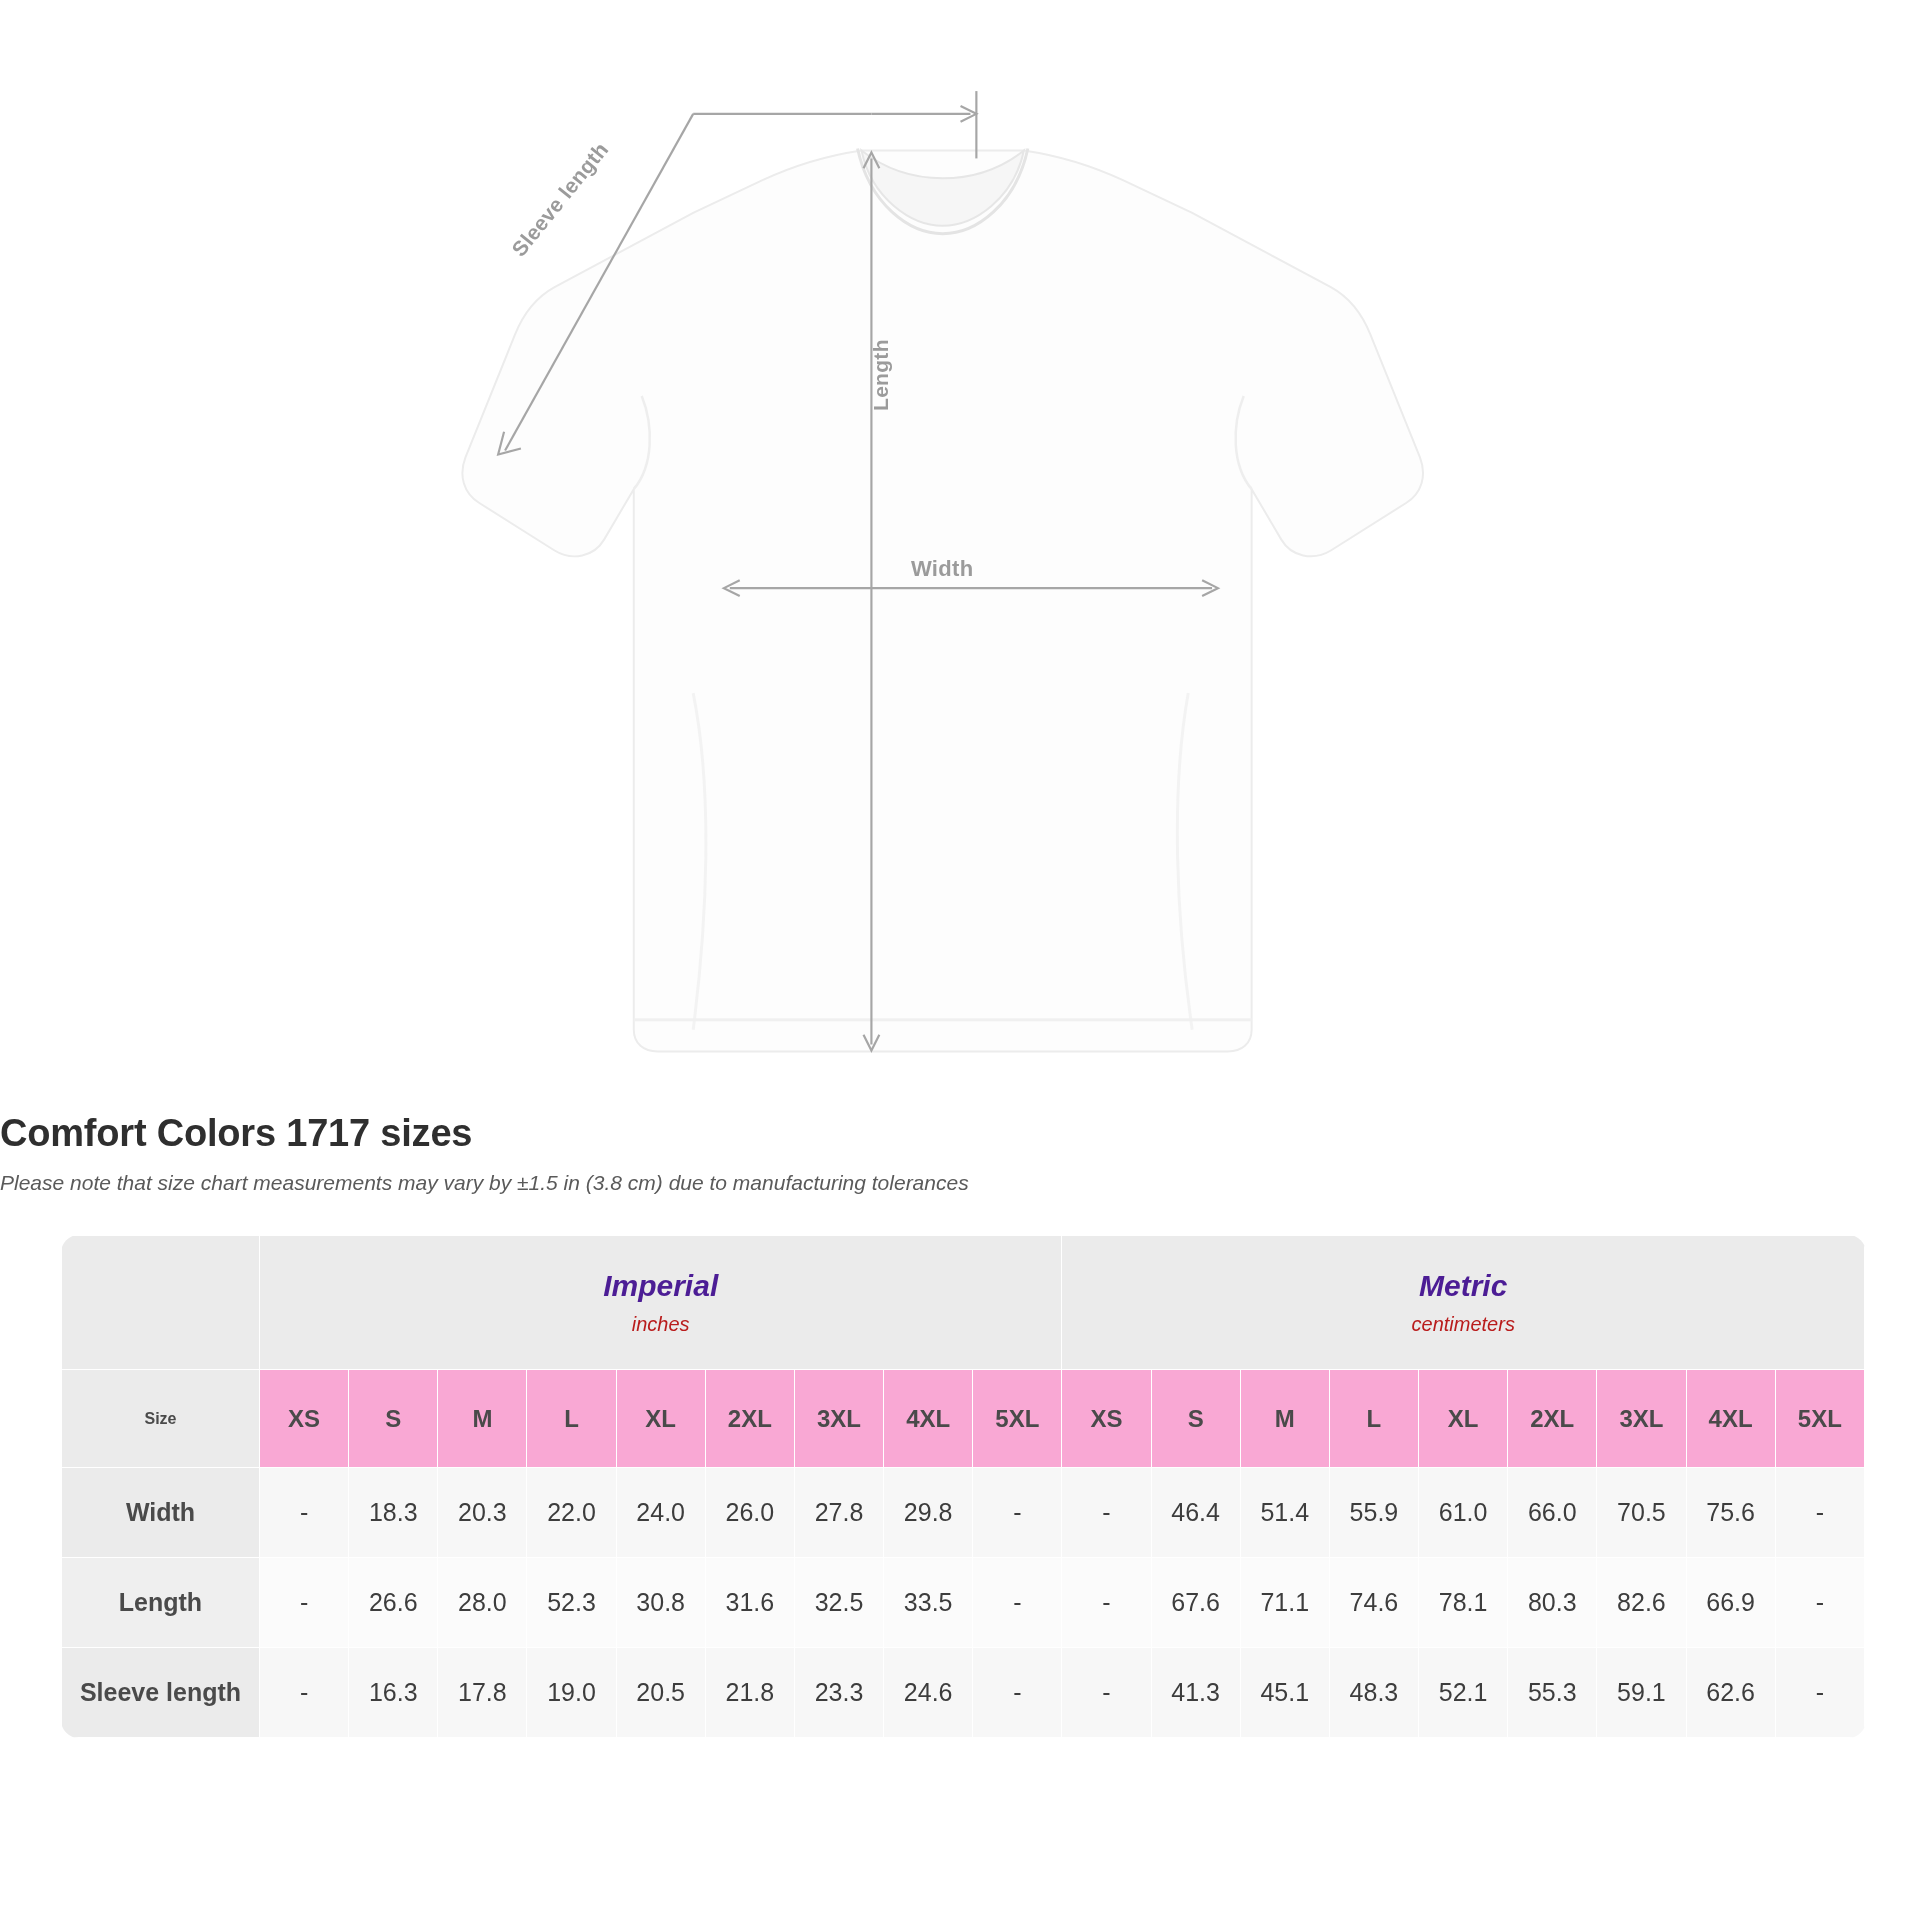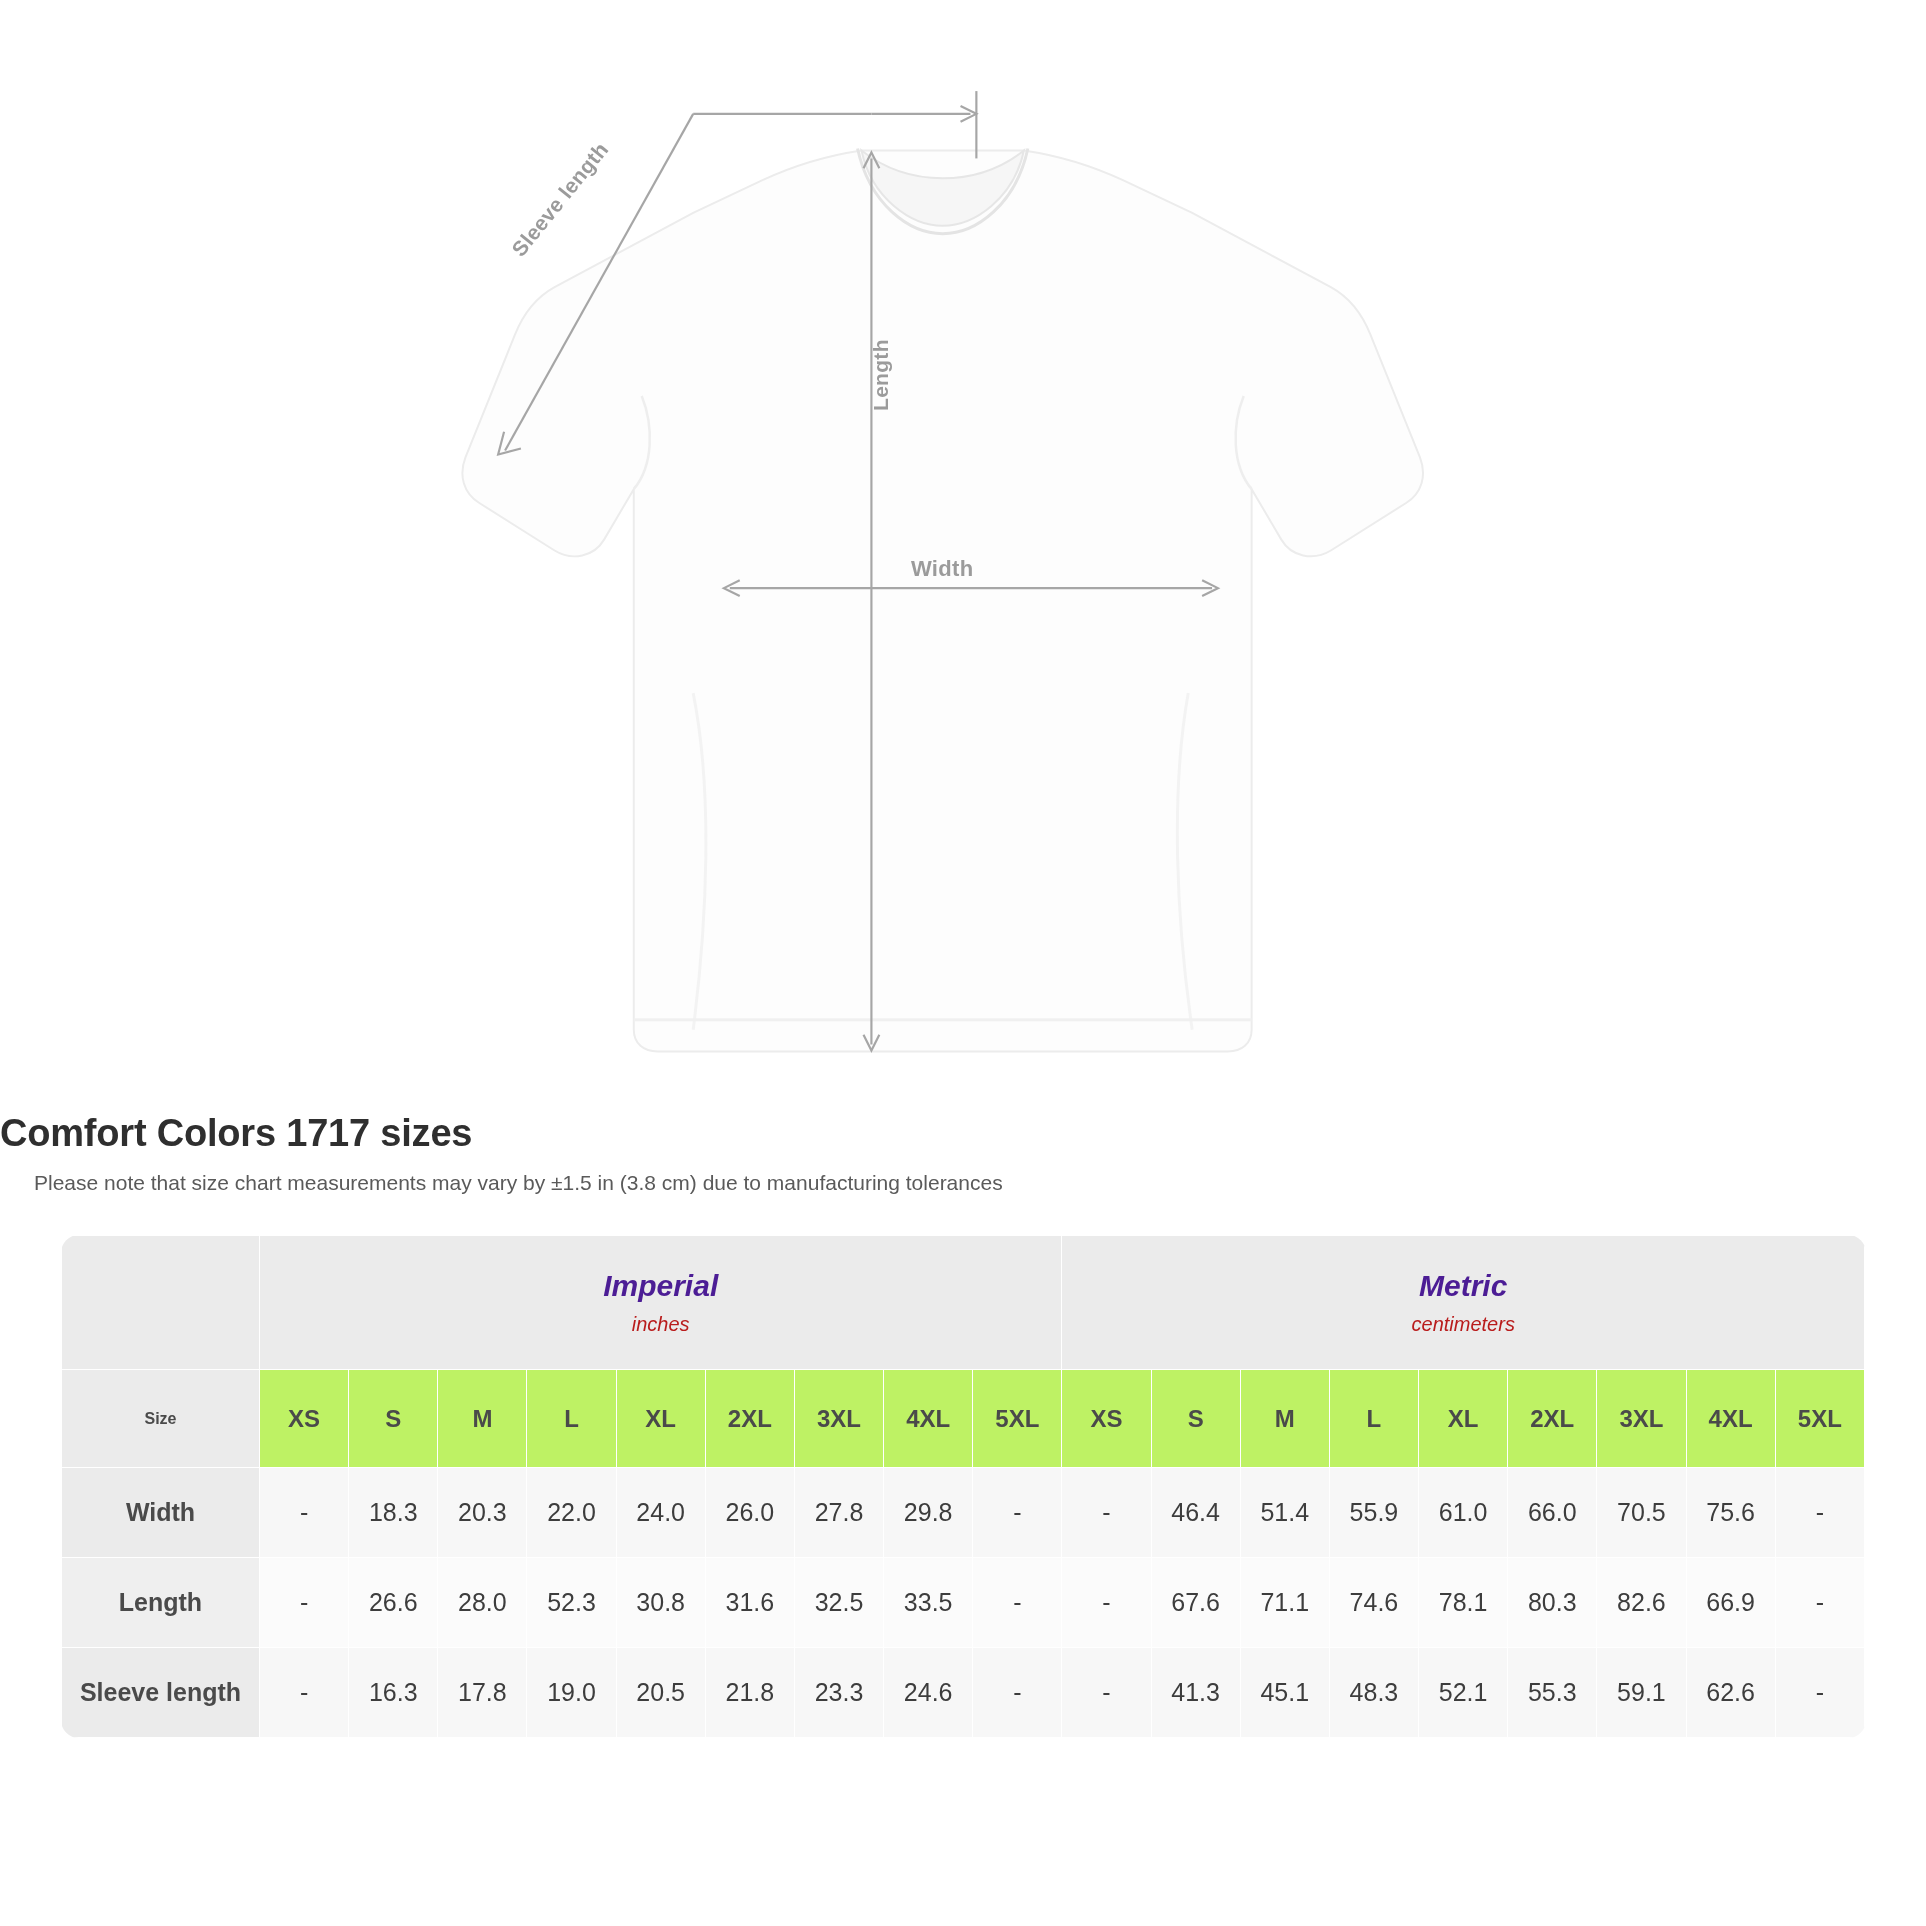--- a/index.html
+++ b/index.html
@@ -63,23 +63,23 @@
     margin-top: 8px;
   }
   .chart-title {
     font-size: 38px;
     font-weight: bold;
     color: #2f2f2f;
     letter-spacing: -0.2px;
   }
   .chart-note {
     font-size: 21px;
+    font-style: italic;
     color: #5a5a5a;
     margin-top: 16px;
-    padding-left: 34px;
   }
 
   
   .table-wrap {
     margin: 40px 61px 0 61px;
     border-radius: 18px;
     overflow: hidden;
   }
   table.size-table {
     border-collapse: collapse;
@@ -102,21 +102,21 @@
     font-style: italic;
     color: #4c1d95;
   }
   .unit-sub {
     font-size: 20px;
     font-style: italic;
     color: #b91c1c;
     margin-top: 10px;
   }
   .head-row th {
-    background: #bef264;
+    background: #f9a8d4;
     height: 95px;
     font-size: 24px;
     font-weight: bold;
     color: #4a4a4a;
   }
   .head-row th.size-col {
     background: #ebebeb;
     font-size: 16px;
   }
   tbody tr td {

